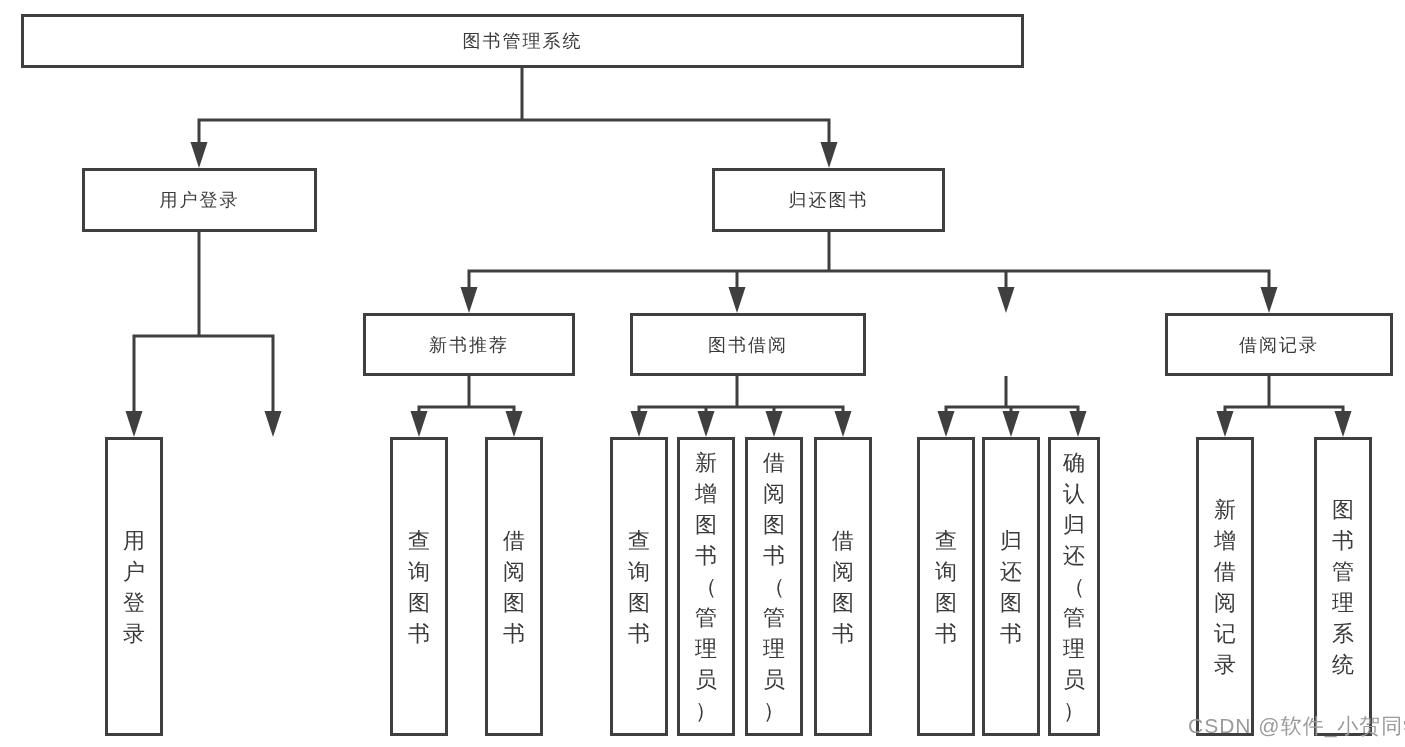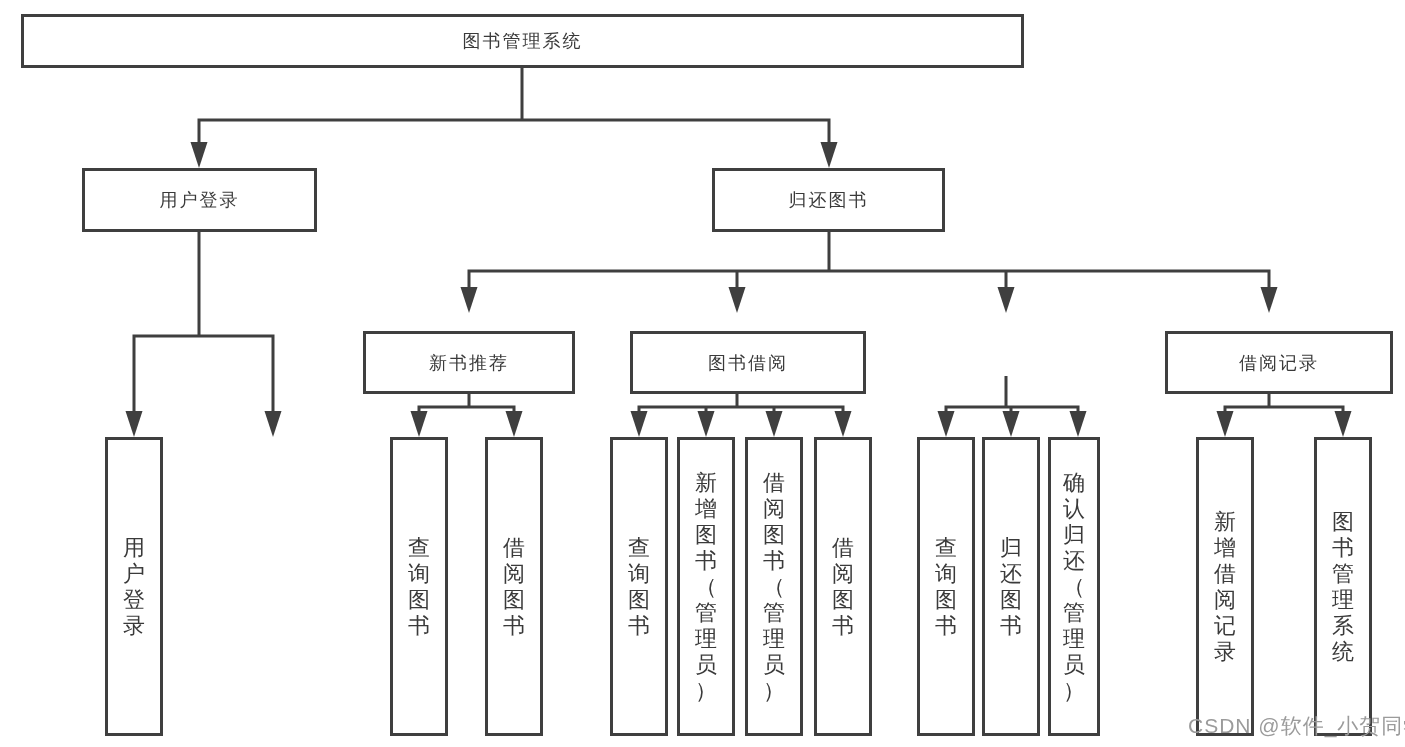--- a/index.html
+++ b/index.html
@@ -32,31 +32,31 @@
     align-items: center;
     justify-content: center;
     color: #3a3a3a;
   }
   .node.h {
     font-size: 18px;
     letter-spacing: 2px;
   }
   .node.lv1 { left: 21px; top: 14px; width: 1003px; height: 54px; }
   .node.lv2 { top: 168px; height: 64px; }
-  .node.lv3 { top: 313px; height: 63px; margin-top: 18px; }
+  .node.lv3 { top: 313px; height: 63px; }
   .node.v {
     top: 437px;
     width: 58px;
     height: 299px;
   }
   .vtext {
     display: block;
     width: 26px;
     font-size: 22px;
-    line-height: 26px;
+    line-height: 31px;
     text-align: center;
     word-break: break-all;
     overflow-wrap: anywhere;
   }
   #watermark {
     position: absolute;
     left: 1188px;
     top: 712px;
     font-size: 21px;
     letter-spacing: 1px;

